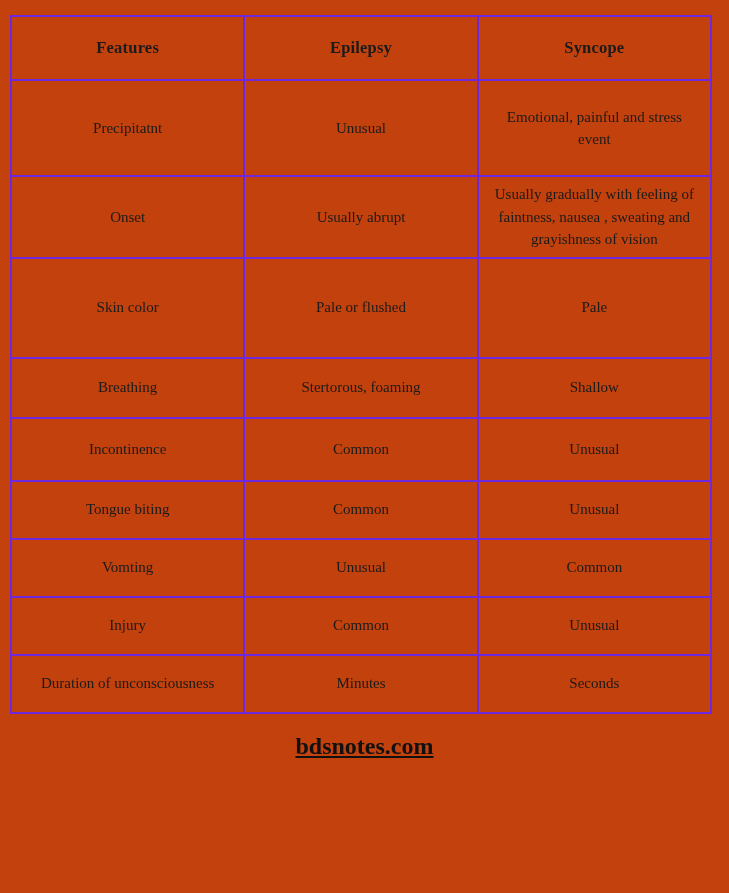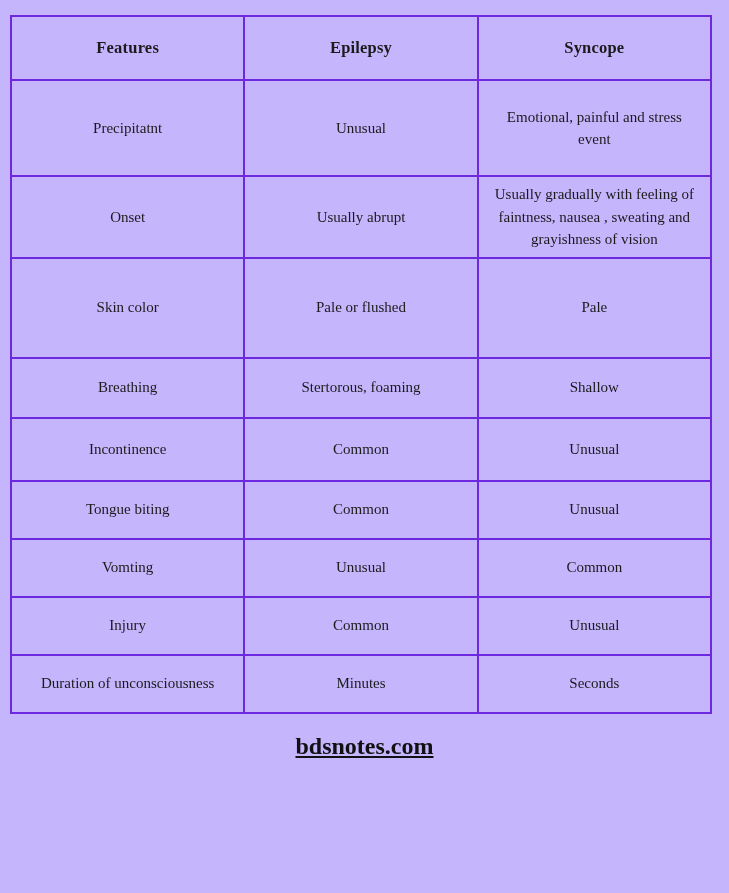--- a/index.html
+++ b/index.html
@@ -6,21 +6,21 @@
     margin: 0;
     padding: 0;
     background: #ffffff;
     font-family: "Liberation Serif", serif;
     color: #1b1b1b;
   }
   .page {
     position: relative;
     width: 729px;
     height: 893px;
-    background: #c4b5fd;
+    background: #c2410c;
     overflow: hidden;
   }
   table.compare {
     border-collapse: collapse;
     table-layout: fixed;
     width: 702px;
     margin: 15px 0 0 10px;
   }
   table.compare th,
   table.compare td {

